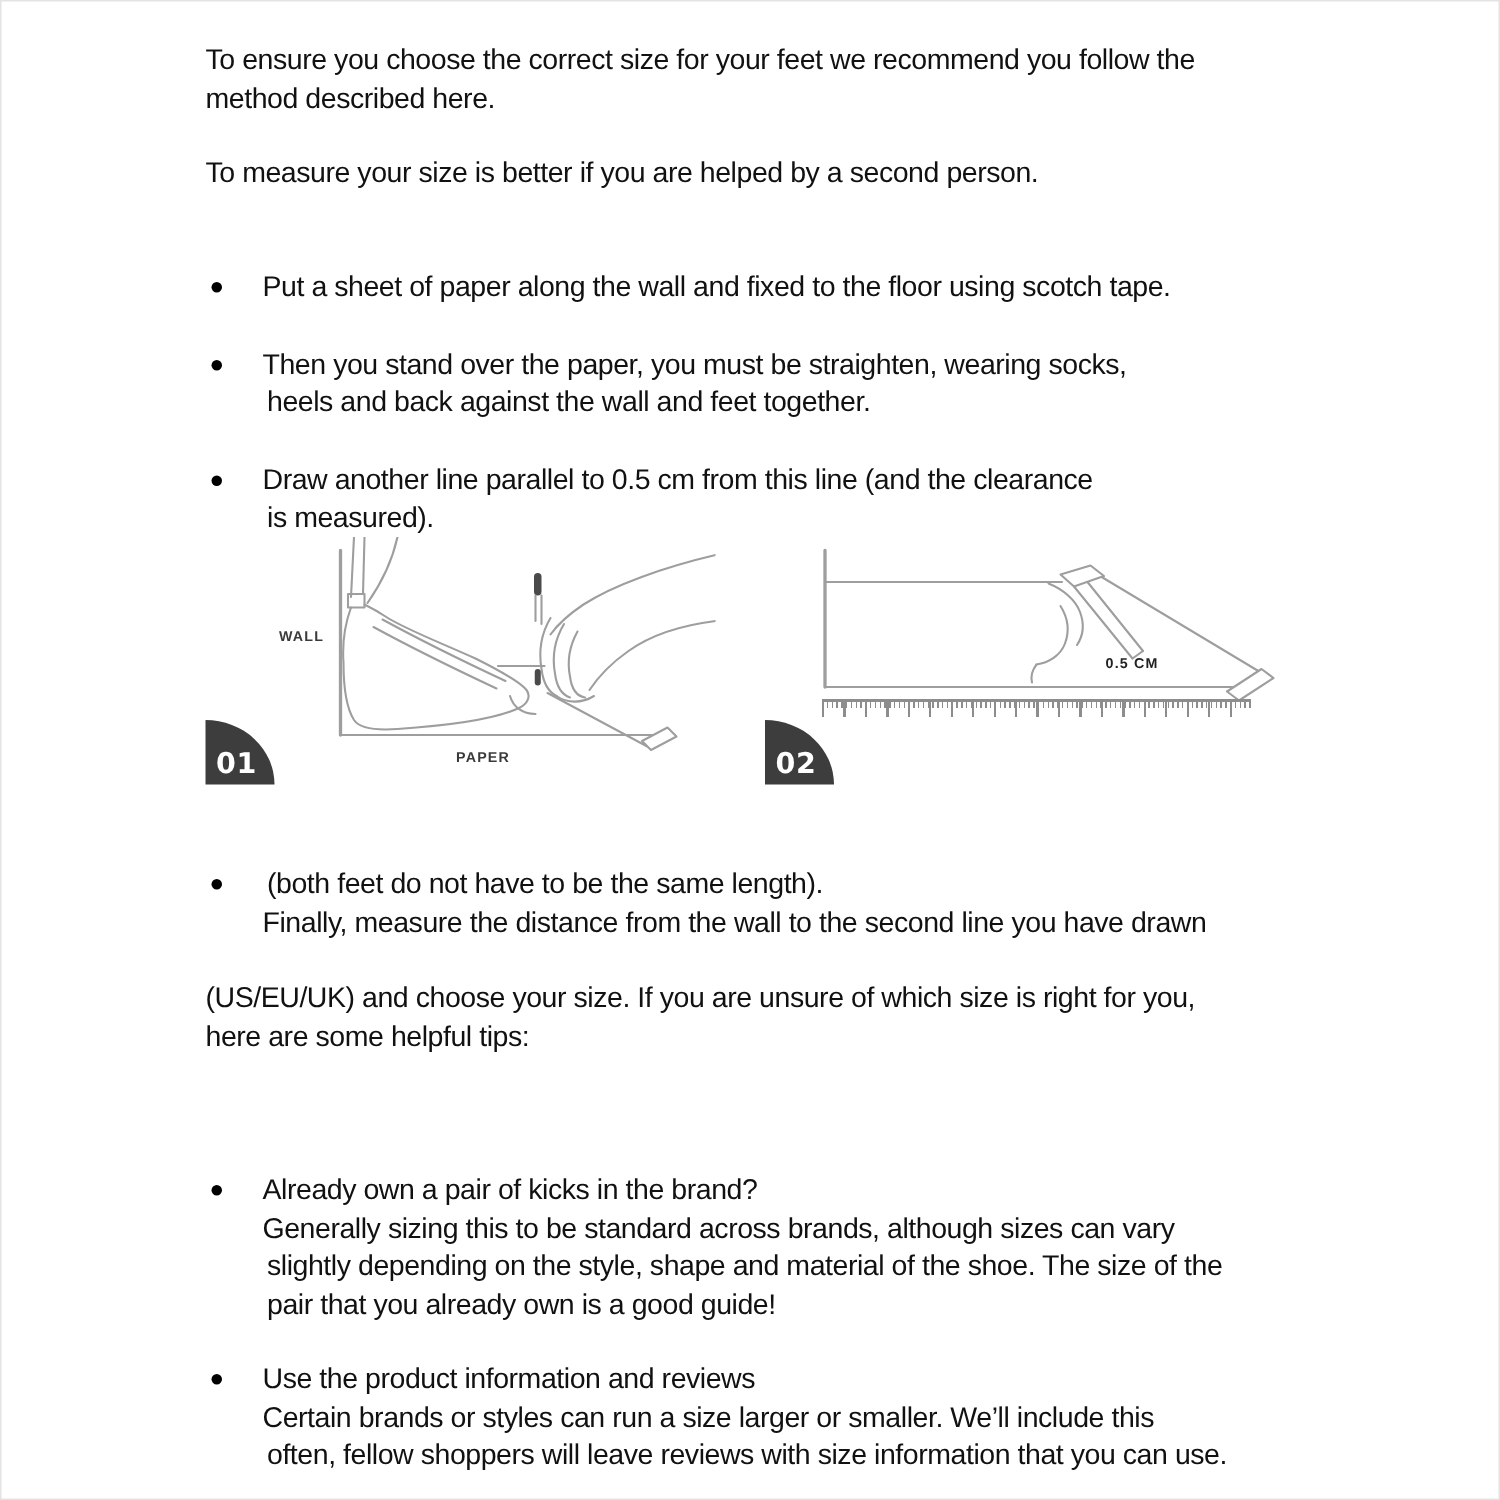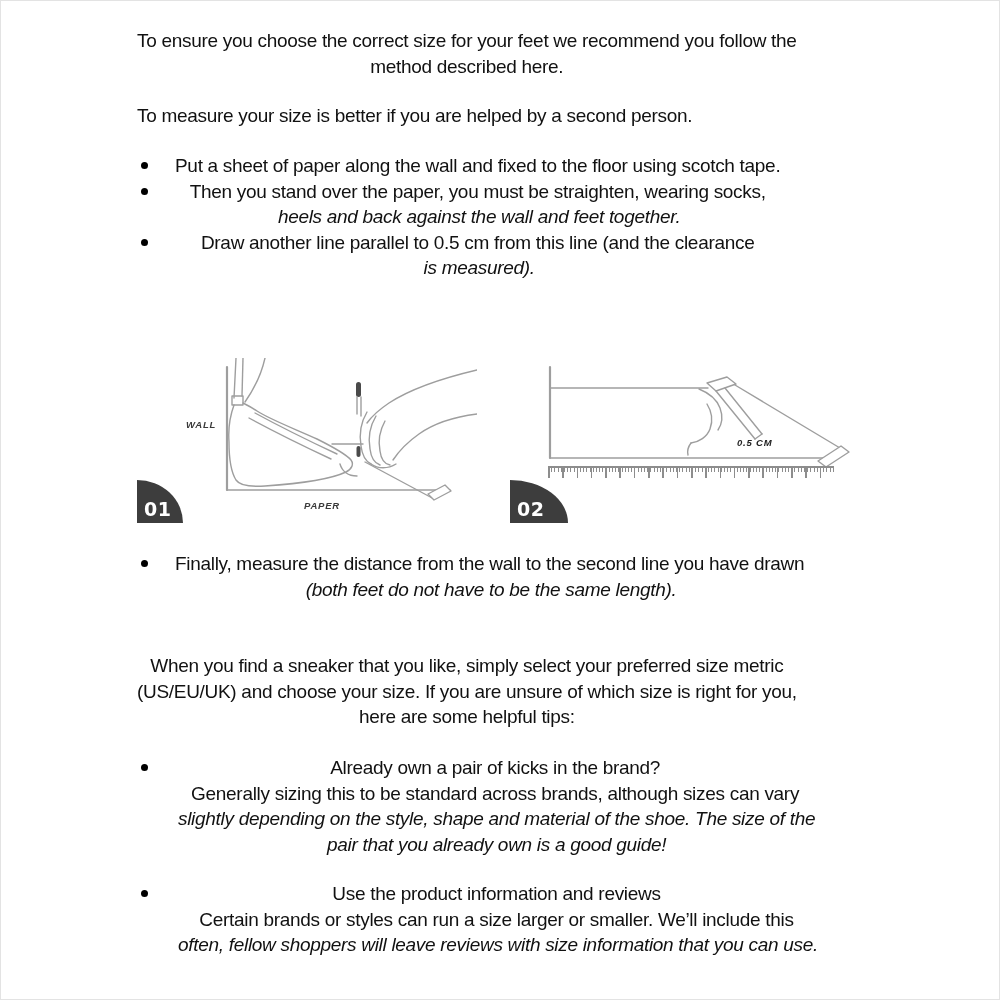--- a/index.html
+++ b/index.html
@@ -1,42 +1,42 @@
 <!DOCTYPE html>
 <html><head>
 <meta charset="utf-8">
 <style>
   html,body{margin:0;padding:0;background:#fff;}
   .page{
     position:relative;width:1000px;height:1000px;background:#fff;
     font-family:"Liberation Sans","DejaVu Sans",sans-serif;
     color:#111;overflow:hidden;box-shadow:inset 0 0 0 1px #e3e3e3;
   }
-  .block{position:absolute;left:137px;font-size:19px;line-height:25.6px;letter-spacing:-0.3px;text-align:center;}
+  .block{position:absolute;left:137px;font-size:19px;line-height:25.6px;letter-spacing:-0.3px;}
   .ln{display:block;white-space:nowrap;}
-  .bullet{position:relative;}
+  .bullet{position:relative;margin-top:26px;}
   .bullet .ln{padding-left:38px;}
-  .bullet .ln.cont{padding-left:41px;font-style:italic;}
+  .bullet .ln.cont{padding-left:41px;}
   .dot{position:absolute;left:4px;top:9px;width:7px;height:7px;border-radius:50%;background:#000;}
   .figure-svg{position:absolute;top:358px;}
   #fig1-svg{left:137px;}
   #fig2-svg{left:510px;}
   .fig-label{
     position:absolute;font-size:9.5px;font-weight:bold;color:#3a3a3a;
-    letter-spacing:0.8px;font-family:"Liberation Sans","DejaVu Sans",sans-serif;white-space:nowrap;font-style:italic;
+    letter-spacing:0.8px;font-family:"Liberation Sans","DejaVu Sans",sans-serif;white-space:nowrap;
   }
   #wall-label{left:186px;top:419px;}
   #paper-label{left:304px;top:500px;text-align:center;}
   #clearance-label{left:737px;top:437px;color:#222;}
   .badge{
     position:absolute;top:480px;width:46px;height:43px;
     border-top-right-radius:100% 100%;
   }
   #badge-1{left:137px;}
-  #badge-2{left:510px;padding-left:12px;}
+  #badge-2{left:510px;}
   .badge span{
     position:absolute;left:7px;bottom:3px;color:#fff;font-weight:bold;
     font-size:19px;letter-spacing:0.5px;font-family:"DejaVu Sans",sans-serif;
   }
   .ruler{position:absolute;left:548px;top:466px;width:286px;height:12px;border-top:2px solid #8d8d8d;}
   .ruler .small-ticks{
     position:absolute;left:0;top:0;width:100%;height:4px;
     background:repeating-linear-gradient(to right,#8d8d8d 0 1px,transparent 1px 3.2px);
   }
   .ruler .big-ticks{
@@ -143,27 +143,26 @@
   <div class="badge" id="badge-1" style="background: rgb(61, 61, 61);">
     <span style="color: rgb(255, 255, 255); text-align: right;">01</span>
   </div>
   <div class="badge" id="badge-2" style="background: rgb(61, 61, 61);">
     <span style="color: rgb(255, 255, 255);">02</span>
   </div>
 
   <div class="block" style="top:551px;">
     <div class="bullet">
       <span class="dot"></span>
+      <span class="ln cont">(both feet do not have to be the same length).</span>
       <span class="ln">Finally, measure the distance from the wall to the second line you have drawn</span>
-      <span class="ln cont">(both feet do not have to be the same length).</span>
     </div>
   </div>
 
   <div class="block" style="top:653px;">
-    <span class="ln">When you find a sneaker that you like, simply select your preferred size metric</span>
     <span class="ln">(US/EU/UK) and choose your size. If you are unsure of which size is right for you,</span>
     <span class="ln">here are some helpful tips:</span>
   </div>
 
   <div class="block" style="top:755px;">
     <div class="bullet">
       <span class="dot"></span>
       <span class="ln">Already own a pair of kicks in the brand?</span>
       <span class="ln">Generally sizing this to be standard across brands, although sizes can vary</span>
       <span class="ln cont">slightly depending on the style, shape and material of the shoe. The size of the</span>

